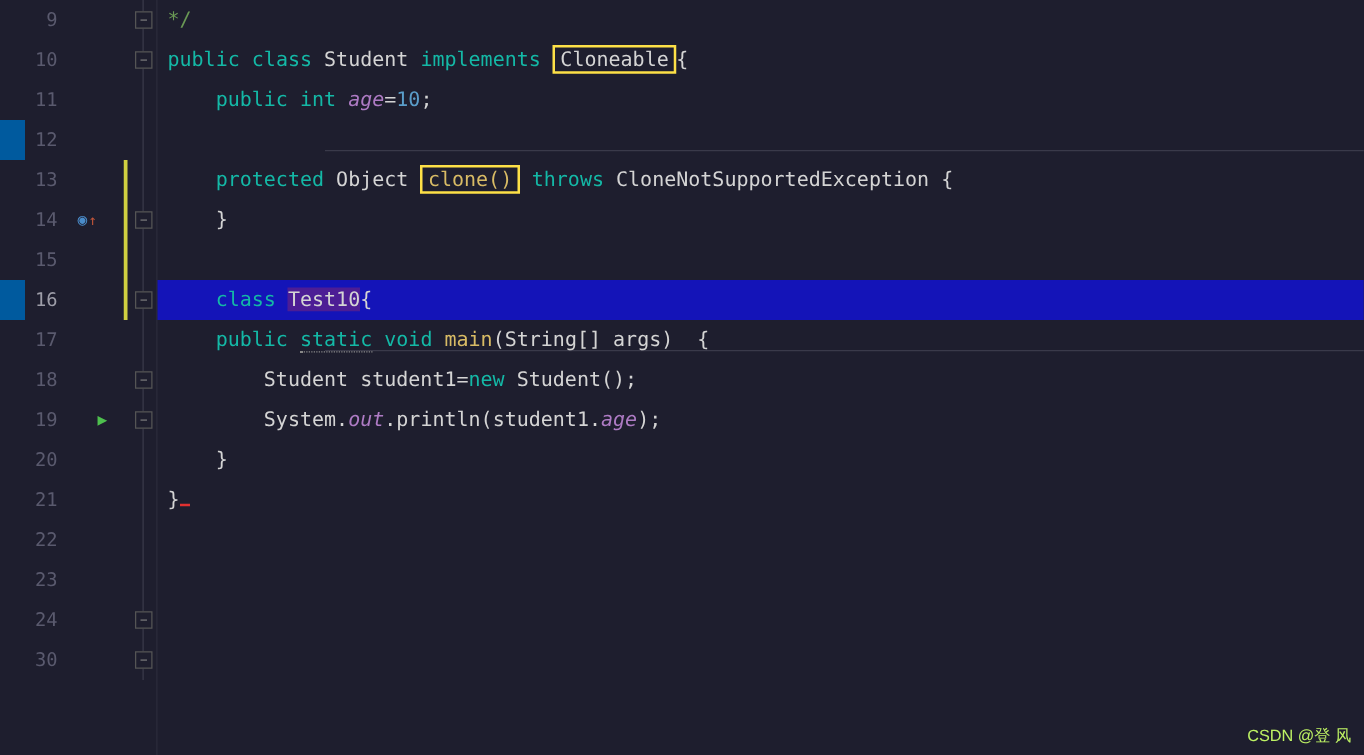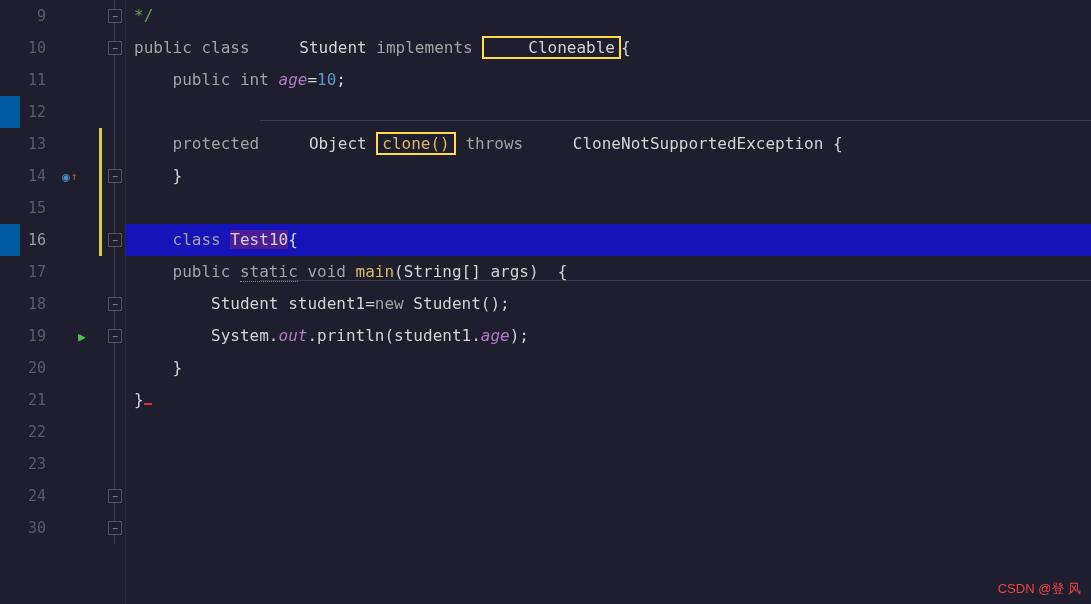--- a/index.html
+++ b/index.html
@@ -135,38 +135,38 @@
   width: 3px;
   background: #d0d040;
 }
 .hr-separator {
   position: absolute;
   left: 134px;
   right: 0;
   height: 1px;
   background: #3a3a4a;
 }
-.kw { color: #a3a3a3; }
+.kw { color: #14b8a6; }
 .method { color: #d8bb65; }
 .num { color: #5a9dc9; }
 .str-field { color: #ae7bc4; font-style: italic; }
 .anno { color: #b5a16b; }
 .comment { color: #6a9955; }
-.ident { color: #d4d4d4; margin-left: 40px; }
+.ident { color: #d4d4d4; }
 .underline-dotted { border-bottom: 1px dotted #888; }
 .bg-method { background: #4c1d95; }
 .red-box {
   border: 2px solid #fde047;
   padding: 0px 4px;
 }
 .watermark {
   position: absolute;
   right: 10px;
   bottom: 6px;
-  color: #ef4444;
+  color: #bef264;
   font-size: 13px;
   font-family: sans-serif;
   margin-left: 16px;
 }
 .code-content { position: relative; z-index: 1; }
 .cursor-red {
   border-bottom: 2px solid #e03030;
   display: inline-block;
   width: 8px;
 }

